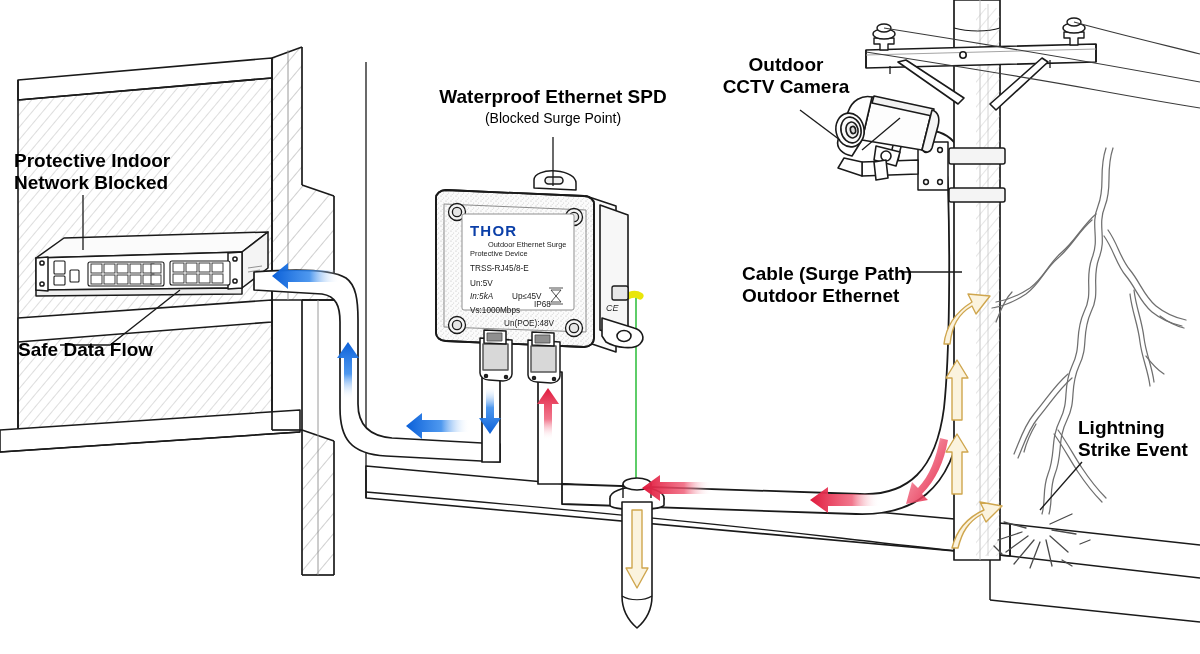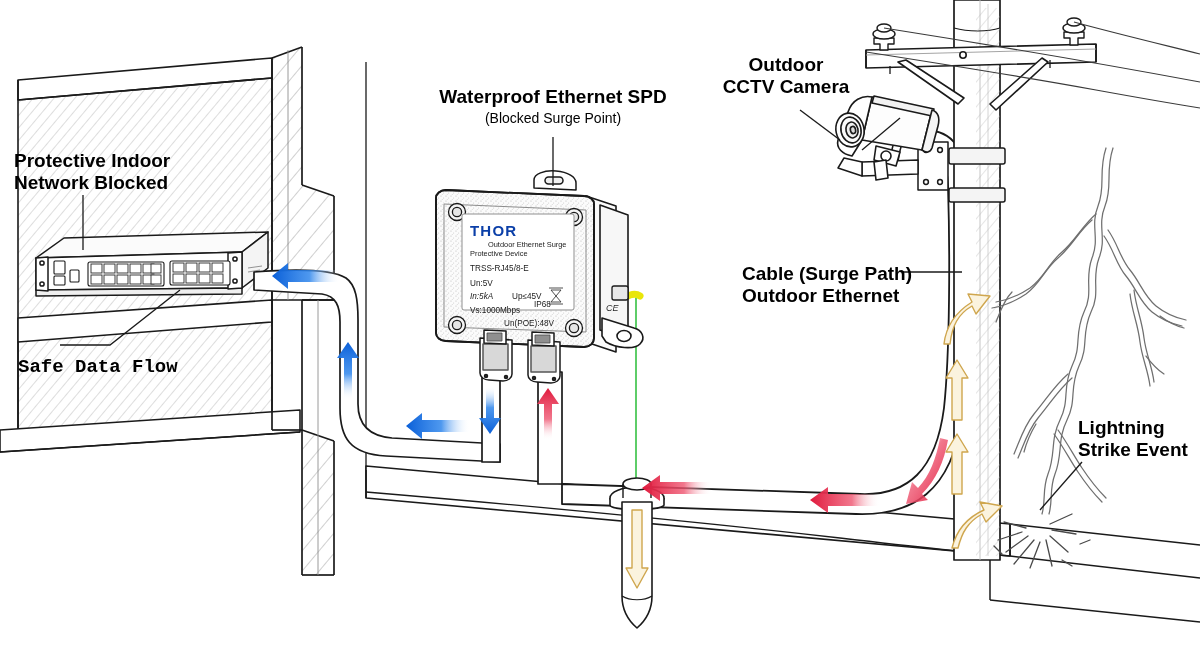--- a/index.html
+++ b/index.html
@@ -495,21 +495,21 @@
     <path d="M902,272 L962,272"></path>
     <path d="M1082,462 L1040,510"></path>
   </g>
 </svg>
 
 <div class="lbl" style="left:14px;top:150px;">
   <div class="l1">Protective Indoor</div>
   <div class="l1">Network Blocked</div>
 </div>
 
-<div class="lbl" style="left:18px;top:356px;font-family:Liberation Mono, monospace;">
+<div class="lbl" style="left:18px;top:339px;">
   <div class="l1">Safe Data Flow</div>
 </div>
 
 <div class="lbl center" style="left:413px;top:86px;width:280px;">
   <div class="l1">Waterproof Ethernet SPD</div>
   <div class="l2">(Blocked Surge Point)</div>
 </div>
 
 <div class="lbl center" style="left:716px;top:54px;width:140px;">
   <div class="l1">Outdoor</div>

